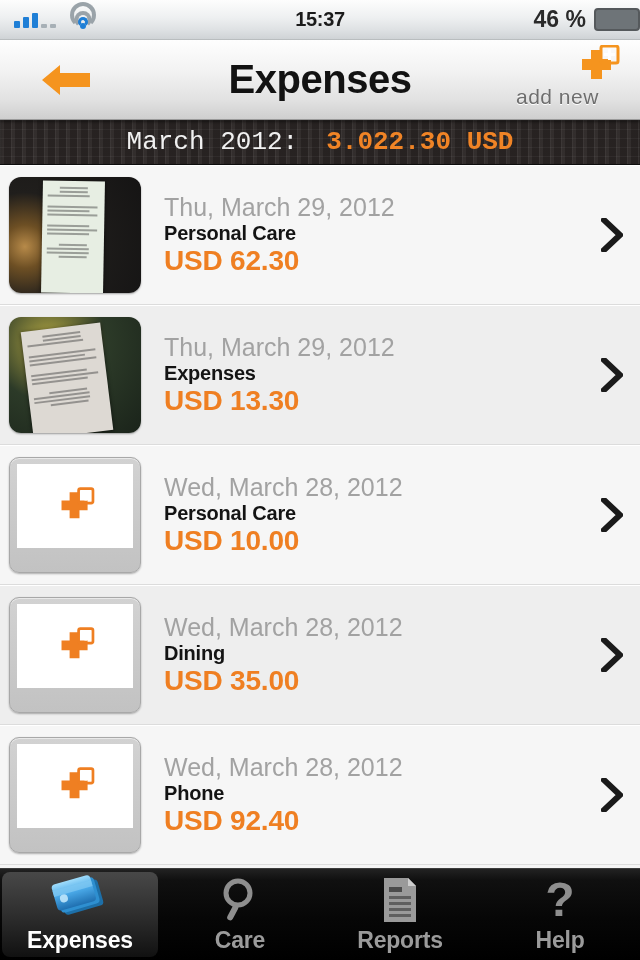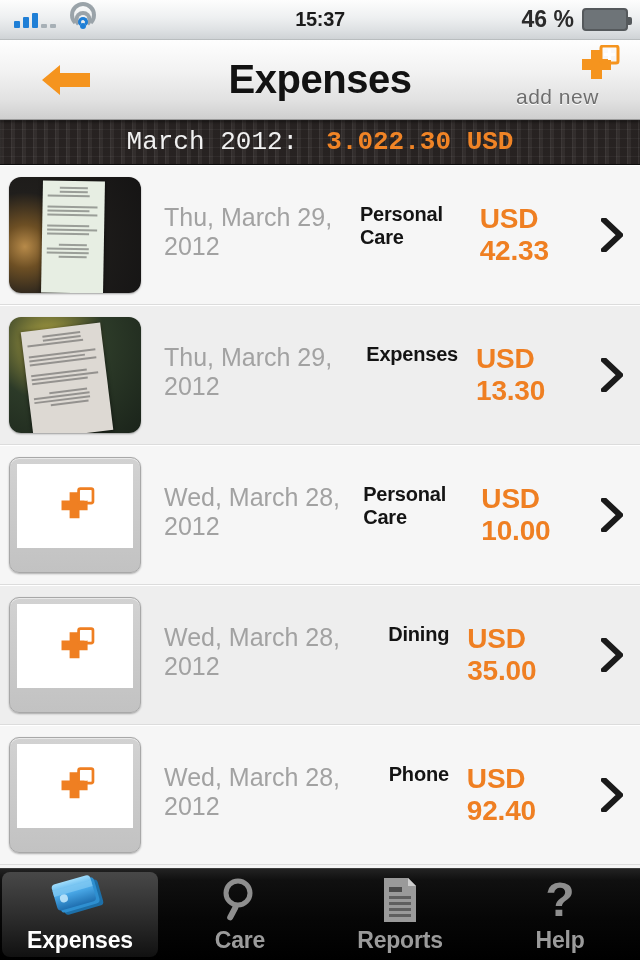--- a/index.html
+++ b/index.html
@@ -30,21 +30,21 @@
     border-style: solid; border-color: transparent; border-radius: 50%; }
   .wifi .a3 { width: 26px; height: 26px; bottom: 0; border-width: 4px; border-top-color: #9aa3a9; border-left-color: #9aa3a9; border-right-color: #9aa3a9; }
   .wifi .a2 { width: 17px; height: 17px; bottom: 0; border-width: 4px; border-top-color: #9aa3a9; border-left-color: #9aa3a9; border-right-color: #9aa3a9; }
   .wifi .a1 { width: 10px; height: 10px; bottom: 1px; border-width: 3px; border-top-color: #1f7fd6; border-left-color: #1f7fd6; border-right-color: #1f7fd6; }
   .wifi .dot { width: 6px; height: 6px; bottom: -1px; background: #1f7fd6; border-width: 0; }
 
   .sb-clock {
     position: absolute; left: 0; right: 0; text-align: center;
     font-size: 20px; font-weight: bold; color: #1b1b1b; letter-spacing: -0.3px;
   }
-  .sb-right { margin-left: auto; display: flex; align-items: center; gap: 8px; padding-right: 12px; }
+  .sb-right { margin-left: auto; display: flex; align-items: center; gap: 8px; }
   .sb-batt-pct { font-size: 23px; font-weight: bold; color: #2a2a2a; }
   .battery { position: relative; width: 46px; height: 23px;
     border: 2px solid #55595c; border-radius: 4px; background: #6e7478; padding: 2px; }
   .battery .fill { height: 100%; background: linear-gradient(to bottom,#a6e96a,#5fbe20); border-radius: 1px; }
   .battery:after { content: ""; position: absolute; right: -6px; top: 7px; width: 4px; height: 8px;
     background: #55595c; border-radius: 0 2px 2px 0; }
 
   
   .navbar {
     height: 80px; flex: 0 0 80px; position: relative;
@@ -124,21 +124,21 @@
     background: linear-gradient(to bottom,#d2d2d2,#c2c2c2);
     border: 1px solid #a8a8a8; padding: 6px 6px 0 6px;
     box-shadow: 0 1px 2px rgba(0,0,0,0.3), inset 0 1px 0 #e9e9e9;
     display: flex; justify-content: center;
   }
   .thumb-ph .inner {
     width: 116px; height: 84px; background: #ffffff;
     display: flex; align-items: center; justify-content: center;
   }
 
-  .row-text { flex: 1 1 auto; padding-left: 14px; display: flex; flex-direction: row; gap: 18px; }
+  .row-text { flex: 1 1 auto; padding-left: 14px; display: flex; flex-direction: column; gap: 0; }
   .r-date { font-size: 25px; color: #a2a2a2; }
   .r-cat  { font-size: 20px; color: #141414; font-weight: bold; letter-spacing: -0.2px; }
   .r-amt  { font-size: 28px; color: #ef7f22; font-weight: bold; letter-spacing: -0.2px; }
   .chev { flex: 0 0 56px; display: flex; align-items: center; justify-content: center; }
 
   
   .tabbar {
     height: 92px; flex: 0 0 92px; display: flex;
     background: linear-gradient(to bottom, #222222 0%, #101010 12%, #060606 55%, #000000 100%);
     border-top: 1px solid #3c3c3c;
@@ -228,21 +228,21 @@
               <i class="s"></i>
               <i class="m"></i>
               <i class="m"></i>
               <i class="s"></i>
             </div>
           </div>
         </div>
         <div class="row-text">
           <span class="r-date">Thu, March 29, 2012</span>
           <span class="r-cat">Personal Care</span>
-          <span class="r-amt">USD 42.33</span>
+          <span class="r-amt">USD 62.30</span>
         </div>
         <div class="chev">
           <svg width="22" height="34" viewBox="0 0 22 34">
             <path d="M3 2 L19 17 L3 32" fill="none" stroke="#1a1a1a" stroke-width="6" stroke-linecap="square"></path>
           </svg>
         </div>
       </div>
       <div class="row alt">
         <div class="thumb-wrap">
           <div class="thumb-photo photo-b">

